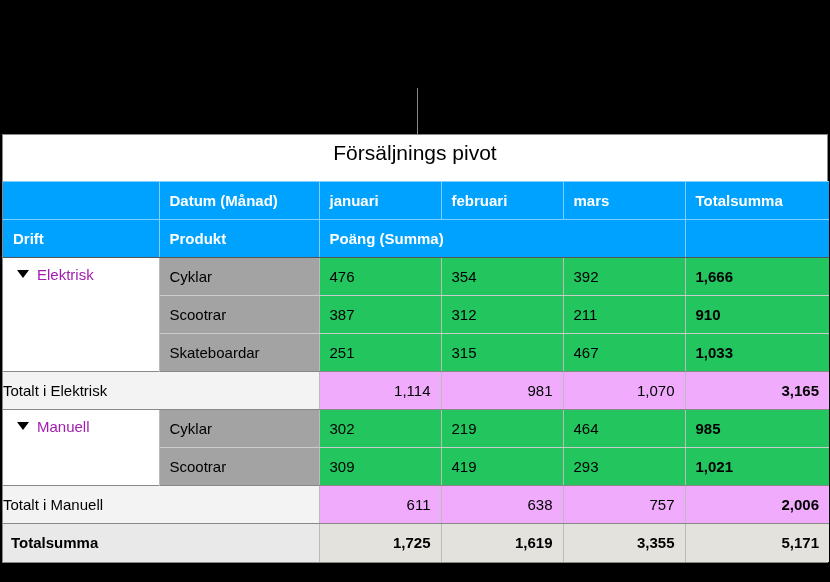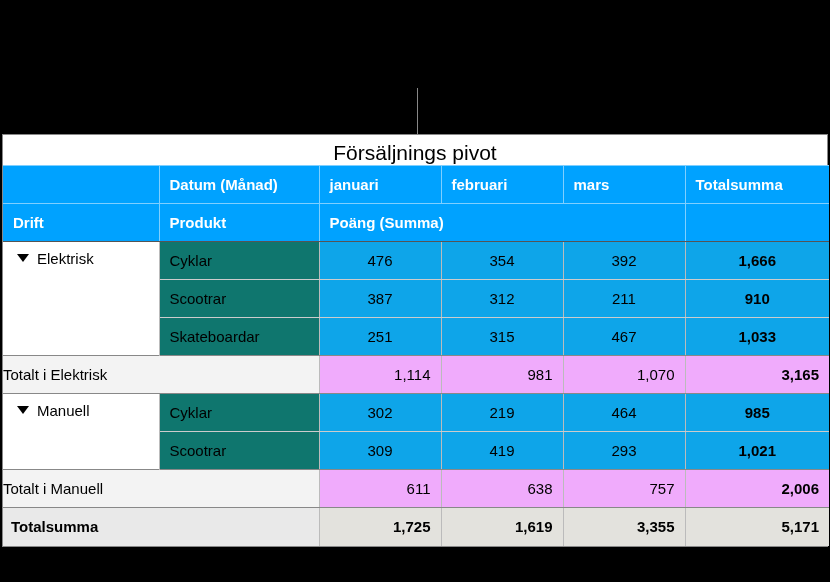--- a/index.html
+++ b/index.html
@@ -30,21 +30,21 @@
     left: 2px;
     top: 134px;
     width: 826px;
     background: #fff;
     border: 1px solid #888;
   }
   .pivot-title {
     text-align: center;
     font-size: 21px;
     font-weight: 400;
-    padding: 6px 0 0;
+    padding: 6px 0 16px;
     color: #000;
     background: #fff;
   }
   table {
     width: 100%;
     border-collapse: collapse;
     table-layout: fixed;
   }
   th, td {
     padding: 6px 10px;
@@ -67,39 +67,39 @@
     text-align: left;
     border-right: 1px solid #7fcfff;
     border-bottom: 1px solid #7fcfff;
   }
   .hdr.num { text-align: left; }
   .hdr.right-edge { border-right: none; }
   .hdr-top { border-top: 1px solid #7fcfff; }
   .hdr.dark-border-bottom { border-bottom: 1px solid #555; }
 
   .data {
-    background: #0ea5e9;
+    background: #22c55e;
     color: #000;
-    text-align: center;
+    text-align: left;
     border-right: 1px solid #bbb;
     border-bottom: 1px solid #ccc;
     font-variant-numeric: tabular-nums;
   }
   .data.bold { font-weight: 700; }
   .label {
-    background: #0f766e;
+    background: #a3a3a3;
     color: #000;
     text-align: left;
     border-right: 1px solid #bbb;
     border-bottom: 1px solid #ccc;
   }
   .label.pad { padding-left: 10px; }
   .group-cell {
     background: #fff;
-    color: #000000;
+    color: #a21caf;
     text-align: left;
     border-right: 1px solid #bbb;
     vertical-align: top;
     padding-top: 8px;
     padding-left: 14px;
   }
   .disclosure {
     display: inline-block;
     width: 0; height: 0;
     border-left: 6px solid transparent;

